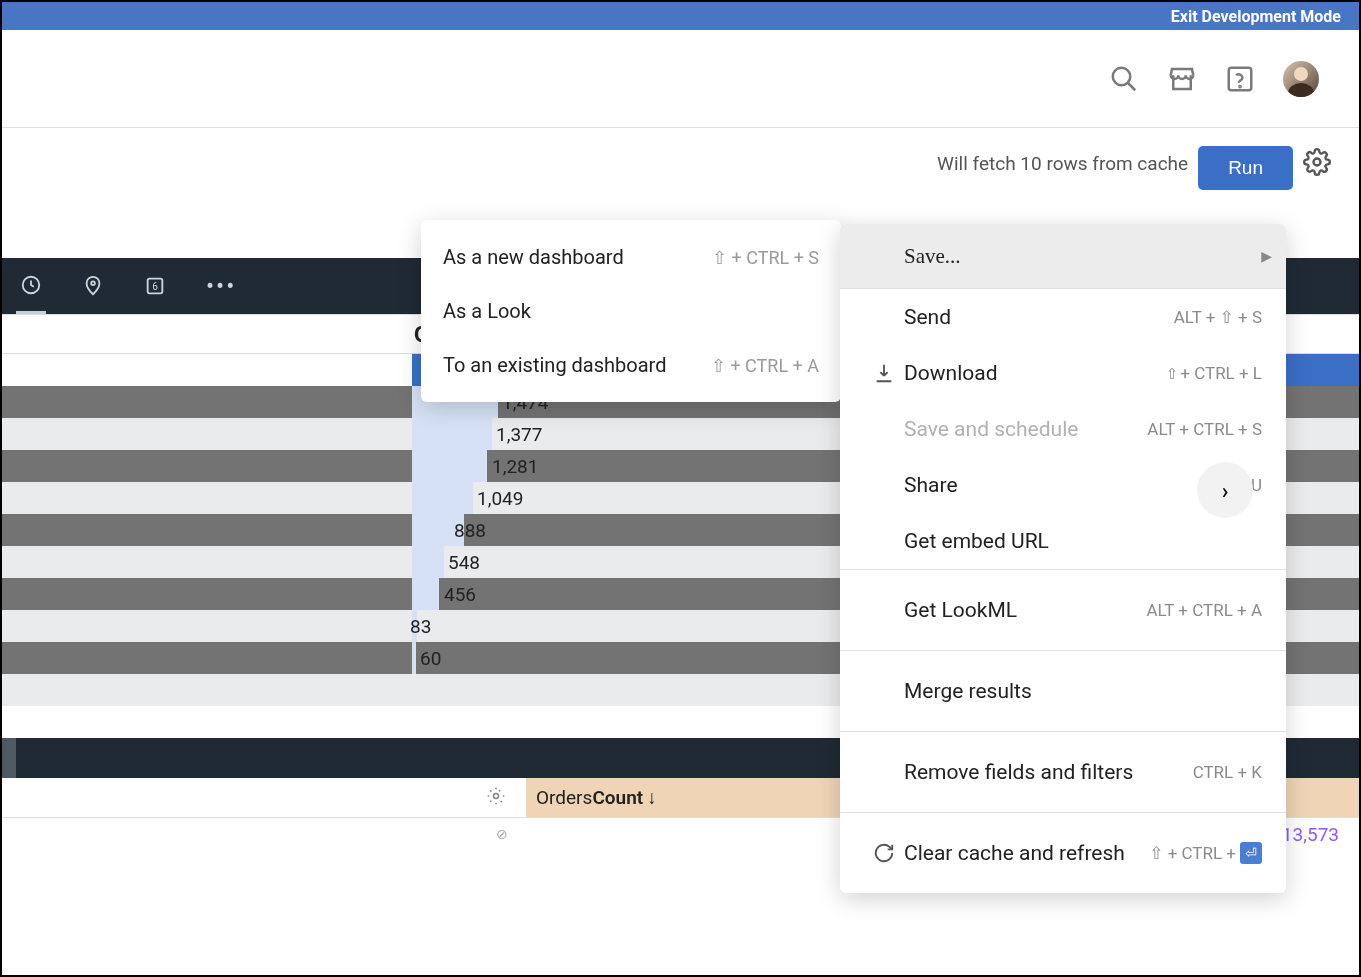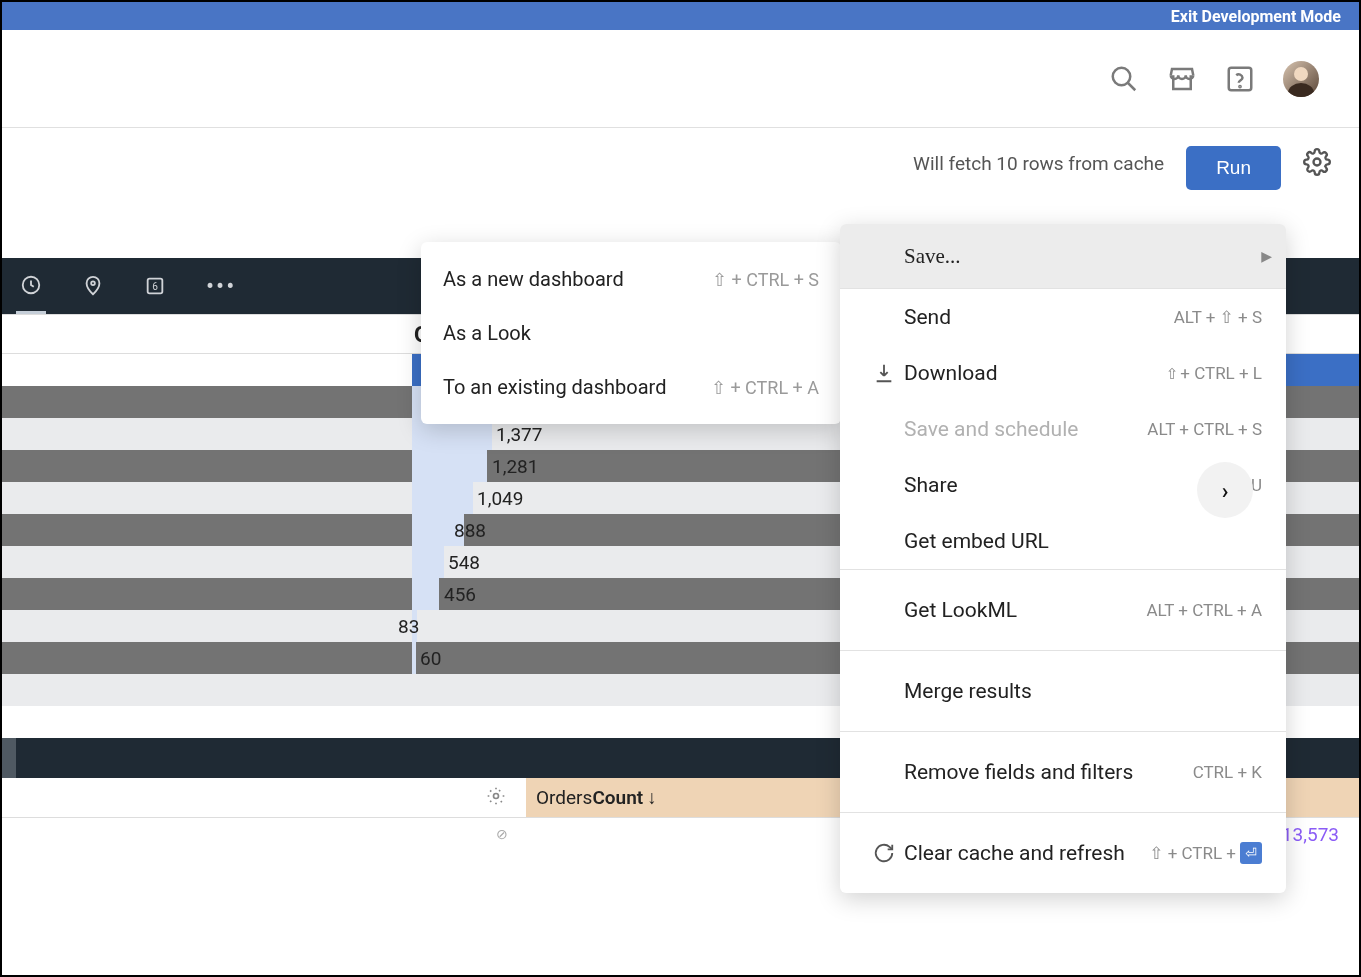--- a/index.html
+++ b/index.html
@@ -8,21 +8,21 @@
 .devbar { background: #4975c5; height: 28px; display: flex; justify-content: flex-end; align-items: center; padding-right: 18px; }
 .devbar span { color: #fff; font-weight: 700; font-size: 16px; }
 
 .topbar { height: 98px; border-bottom: 1px solid #e0e0e0; display: flex; justify-content: flex-end; align-items: center; padding-right: 40px; gap: 28px; }
 .topbar .ticon { color: #7a7a7a; cursor: pointer; display:flex; align-items:center; }
 .topbar svg { width: 30px; height: 30px; }
 .avatar { width: 36px; height: 36px; border-radius: 50%; background: linear-gradient(135deg,#d8c4b0 0%, #5a4638 100%); position: relative; overflow:hidden; }
 .avatar::before { content:''; position:absolute; top:6px; left:50%; transform:translateX(-50%); width:14px; height:14px; background:#f0d8c0; border-radius:50%; }
 .avatar::after { content:''; position:absolute; bottom:-6px; left:50%; transform:translateX(-50%); width:26px; height:20px; background:#3a2a20; border-radius:50% 50% 0 0; }
 
-.actionbar { height: 70px; display: flex; justify-content: flex-end; align-items: center; padding-right: 28px; gap: 22px; }
+.actionbar { height: 70px; display: flex; justify-content: flex-end; align-items: center; padding-right: 28px; gap: 10px; }
 .fetchtext { color: #555; font-size: 19px; }
 .runbtn { background:#3b6fc5; color:#fff; font-size:19px; padding: 11px 30px; border:none; border-radius:5px; cursor:pointer;margin-top:9px; }
 .gearbtn { color:#555; cursor:pointer; }
 .gearbtn svg{ width:28px; height:28px; }
 
 .blankband { height: 60px; background:#fff; }
 
 .vizbar { height: 56px; background:#1f2a34; display:flex; align-items:center; gap: 32px; padding-left: 14px; }
 .vizbar .vtab { color:#d0d3d7; display:flex; align-items:center; justify-content:center; height:100%; padding:0 4px; }
 .vizbar .vtab.active { border-bottom: 3px solid #c5ced8; }
@@ -46,21 +46,21 @@
 .summaryhdr .ordercol{ margin-left:20px; background:#efd4b5; flex:1; height:100%; display:flex; align-items:center; padding-left:10px; font-size:19px; color:#222; }
 .summaryhdr .ordercol .strong{ font-weight:600; }
 .summaryhdr .darrow{ margin-left:4px; }
 .summaryrow { height:32px; display:flex; align-items:center; }
 .summaryrow .emptycol{ margin-left:494px; color:#aaa; }
 .summaryrow .totalv{ margin-left:auto; padding-right:20px; font-size:19px; color:#8b5cf6; }
 
 
 .menu { position:absolute; background:#fff; border-radius:6px; box-shadow:0 6px 24px rgba(0,0,0,0.18); z-index:50; }
 .menu-main { top:222px; left:838px; width:446px; }
-.menu-sub { top:240px; left:419px; width:420px; padding:10px 0; }
+.menu-sub { top:218px; left:419px; width:420px; padding:10px 0; }
 
 .menu-main .mrow { display:flex; align-items:center; height:80px; padding:0 24px 0 24px; cursor:pointer; }
 .menu-main .mrow.compact{ height:56px; }
 .menu-main .mrow.saverow{ background:#ececec; height:64px; border-top-left-radius:6px; border-top-right-radius:6px; position:relative;font-family:Liberation Serif, serif;}
 .menu-main .micon { width:40px; display:flex; justify-content:center; color:#555; }
 .menu-main .micon svg{width:22px;height:22px;}
 .menu-main .mlabel { font-size:21px; color:#222; flex:1; }
 .menu-main .mlabel.disabled{ color:#b1b1b1; }
 .menu-main .mshort { font-size:17px; color:#8a8a8a; white-space:nowrap; display:flex; align-items:center; gap:2px;}
 .menu-main .sep { height:1px; background:#e2e2e2; }
@@ -170,21 +170,21 @@
   <div class="datarow alt">
       <div class="bar" style="width:32px"></div>
       <div class="val" style="left:446px">548</div>
     </div>
   <div class="datarow">
       <div class="bar" style="width:27px"></div>
       <div class="val" style="left:442px">456</div>
     </div>
   <div class="datarow alt">
       <div class="bar" style="width:5px"></div>
-      <div class="val" style="left:396px">83</div>
+      <div class="val" style="left:408px">83</div>
     </div>
   <div class="datarow">
       <div class="bar" style="width:4px"></div>
       <div class="val" style="left:418px">60</div>
     </div>
 
   <div class="emptyrow alt"></div>
   <div class="emptyrow"></div>
 </div>
 

